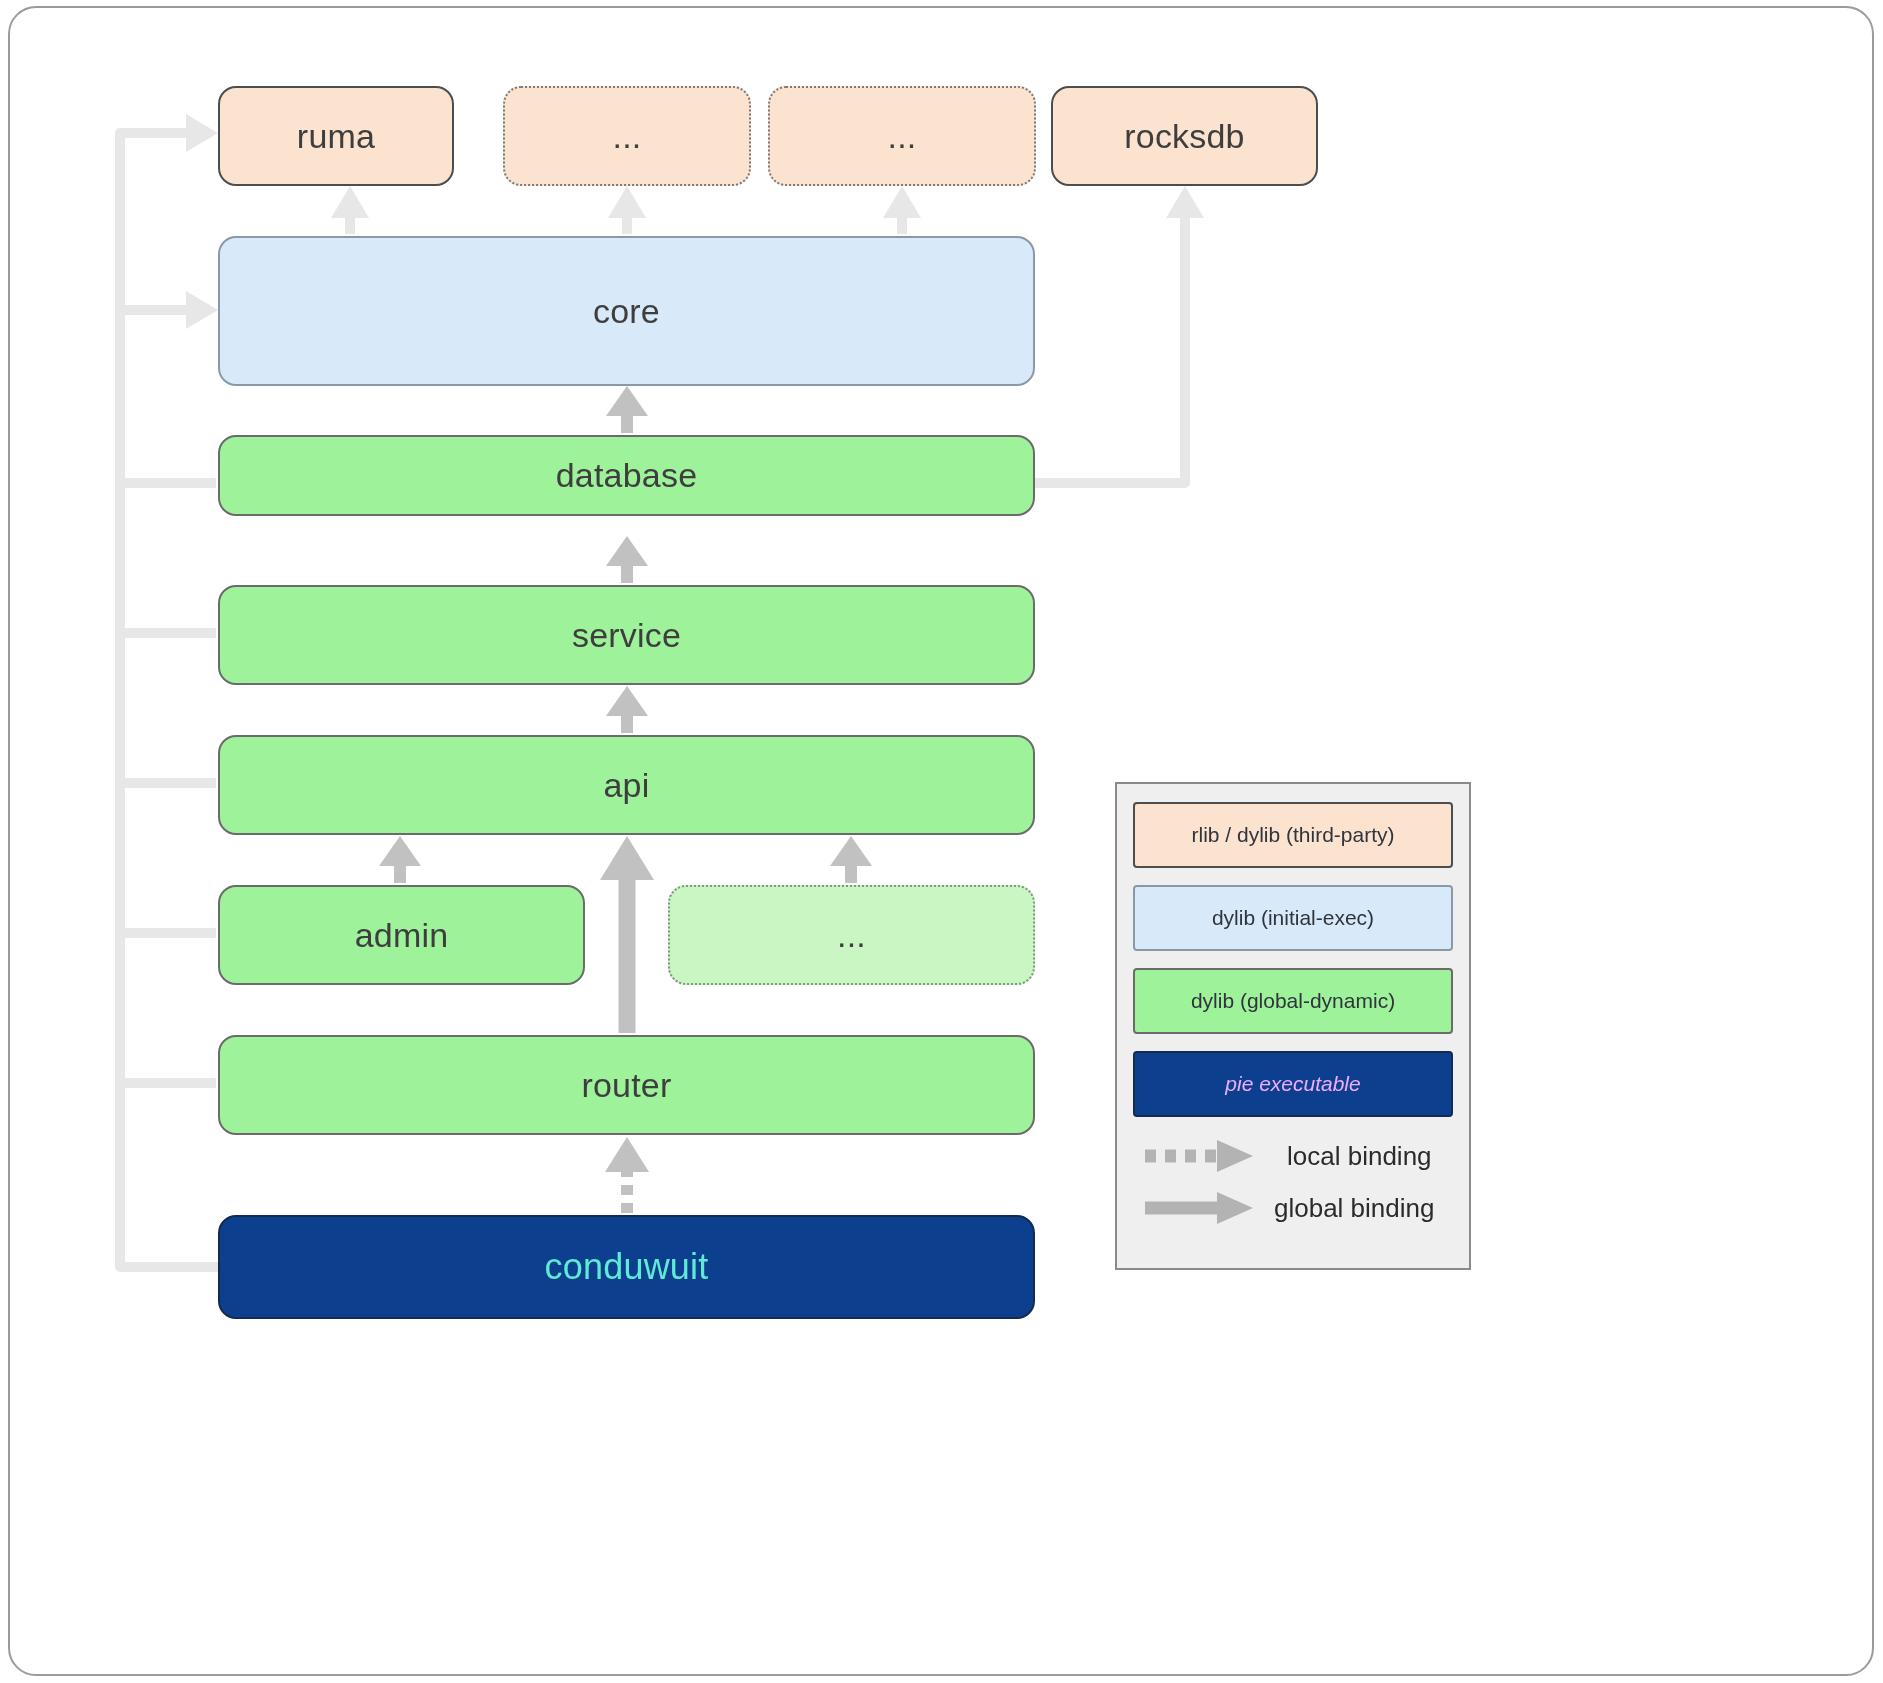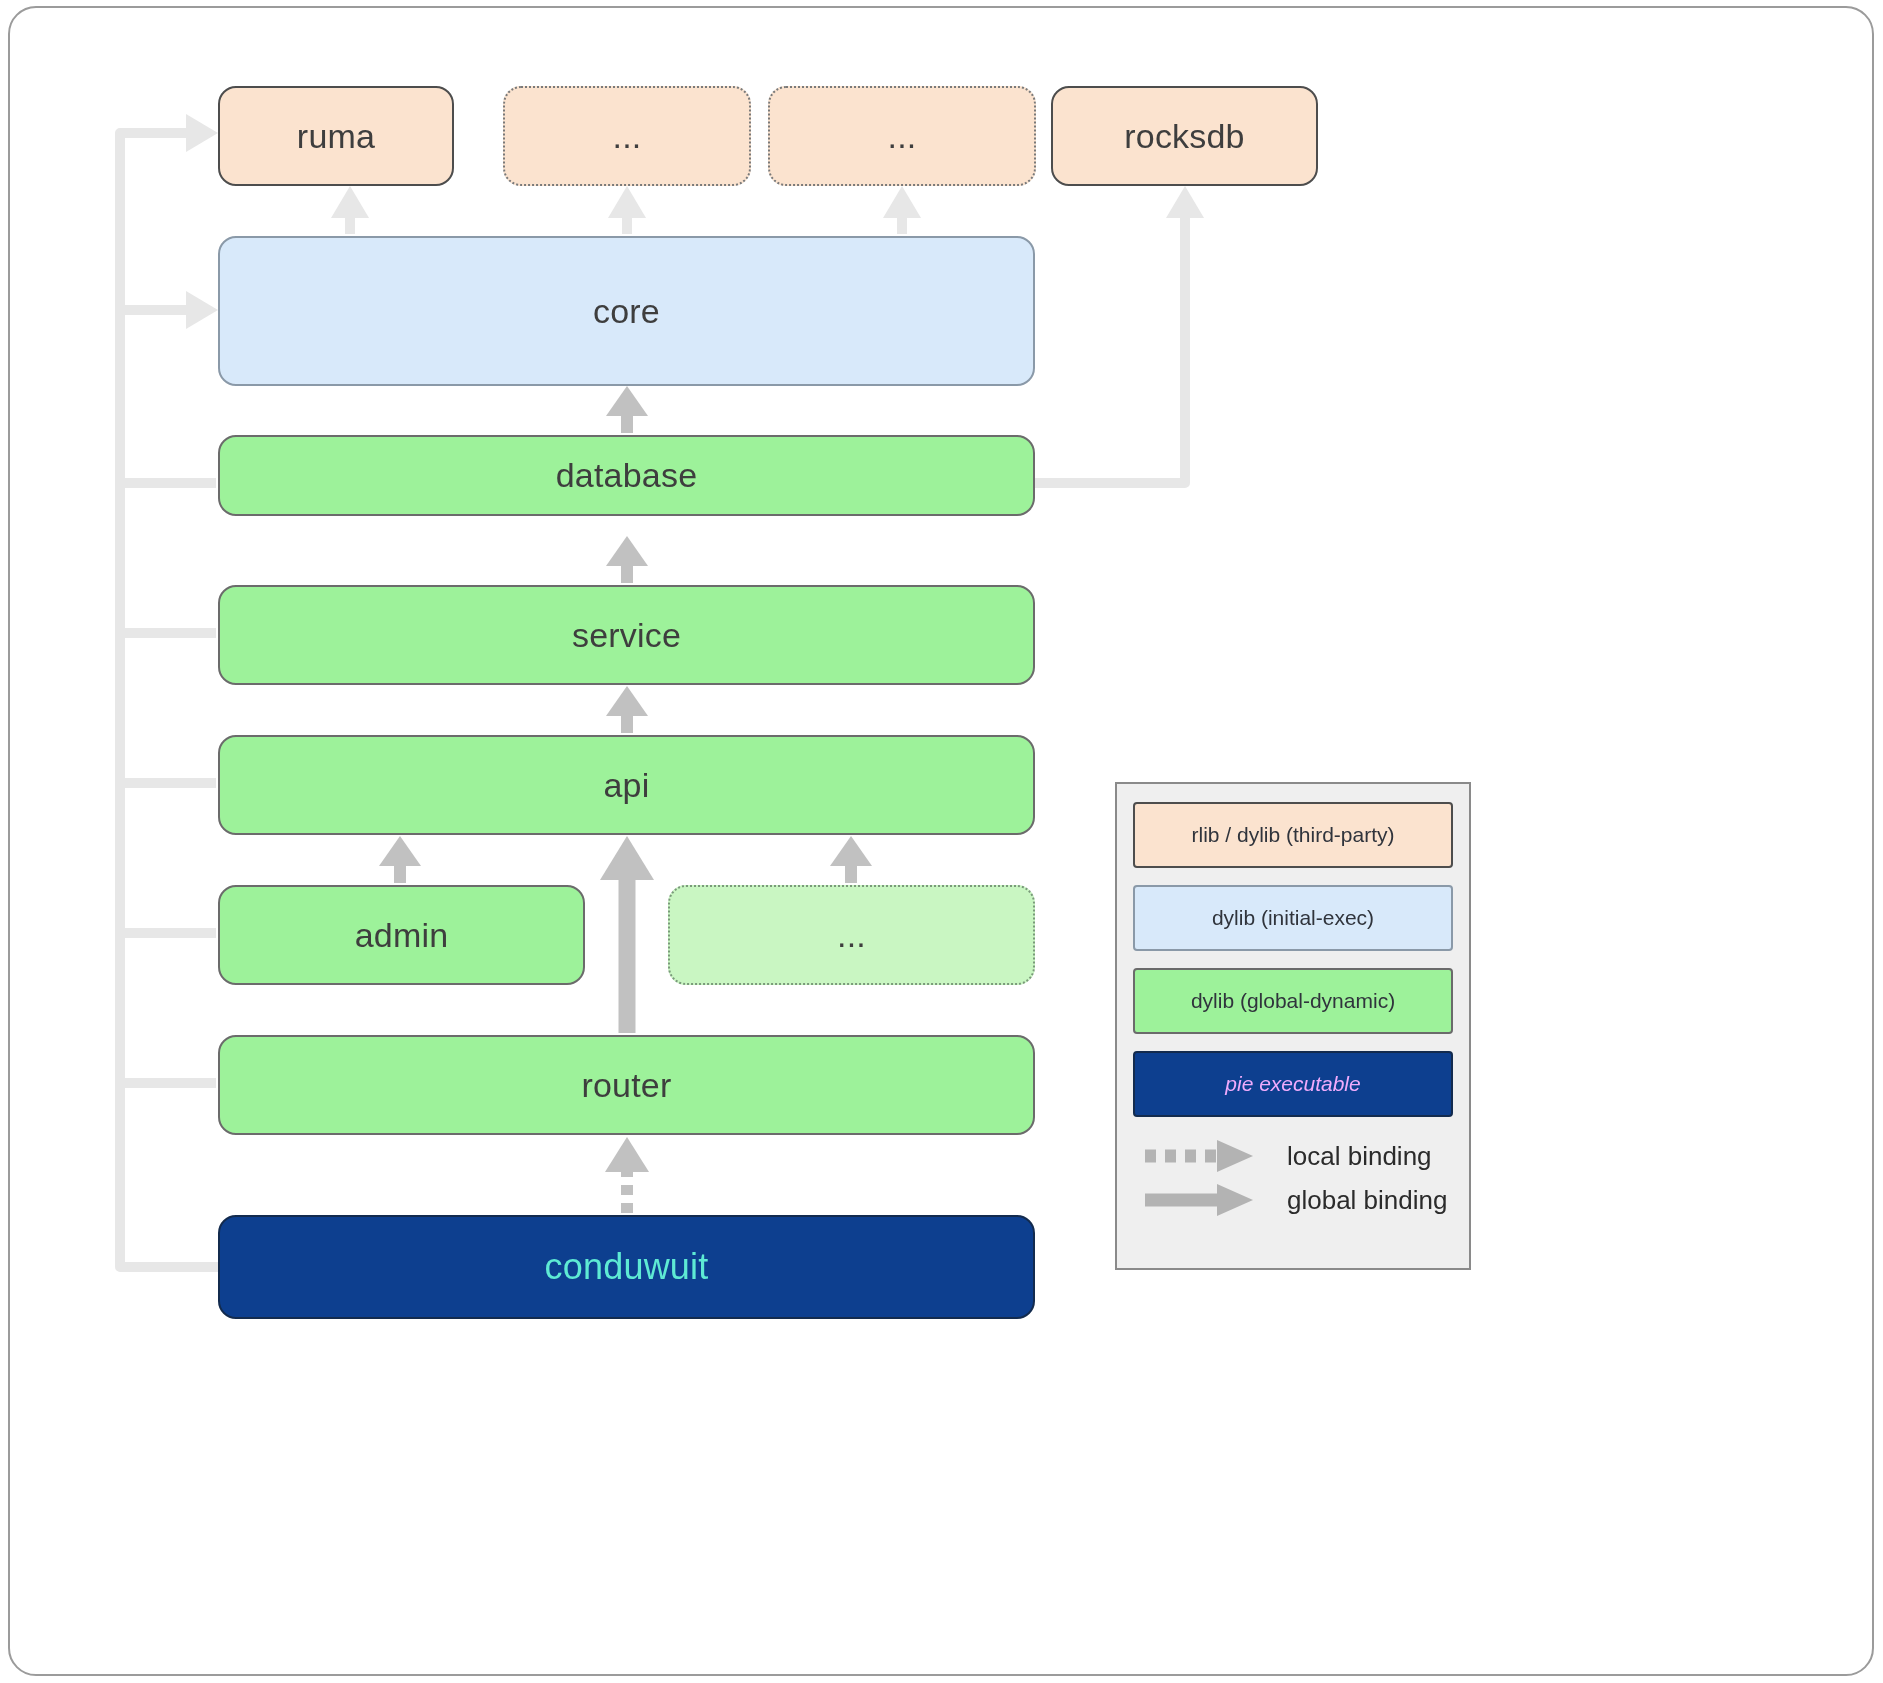--- a/index.html
+++ b/index.html
@@ -41,21 +41,21 @@
     width:320px; height:66px; margin:0 auto 17px auto; border-radius:4px;
     display:flex; align-items:center; justify-content:center;
     font-size:21px; color:#30343c; box-sizing:border-box;
   }
   .swatch.third   { background:var(--third-party);    border:2px solid #4d4d4d; }
   .swatch.initial { background:var(--initial-exec);   border:2px solid #8a99a8; }
   .swatch.global  { background:var(--global-dynamic); border:2px solid #6b6b6b; }
   .swatch.pie     { background:var(--pie-executable); border:2px solid #132b4e; color:#f0abfc;font-style:italic; }
 
   .binding-row { display:flex; align-items:center; gap:26px; margin:16px 0 0 24px; height:44px; }
-  .binding-row + .binding-row { margin-top:0; }
+  .binding-row + .binding-row { margin-top:8px;gap:13px; }
   .binding-label { font-size:26px; color:#2b2b2b; }
 </style>
 </head>
 <body>
 
 <div class="canvas">
   <div class="frame"></div>
 
   <svg class="arrows" width="1883" height="1683" viewBox="0 0 1883 1683">
 

